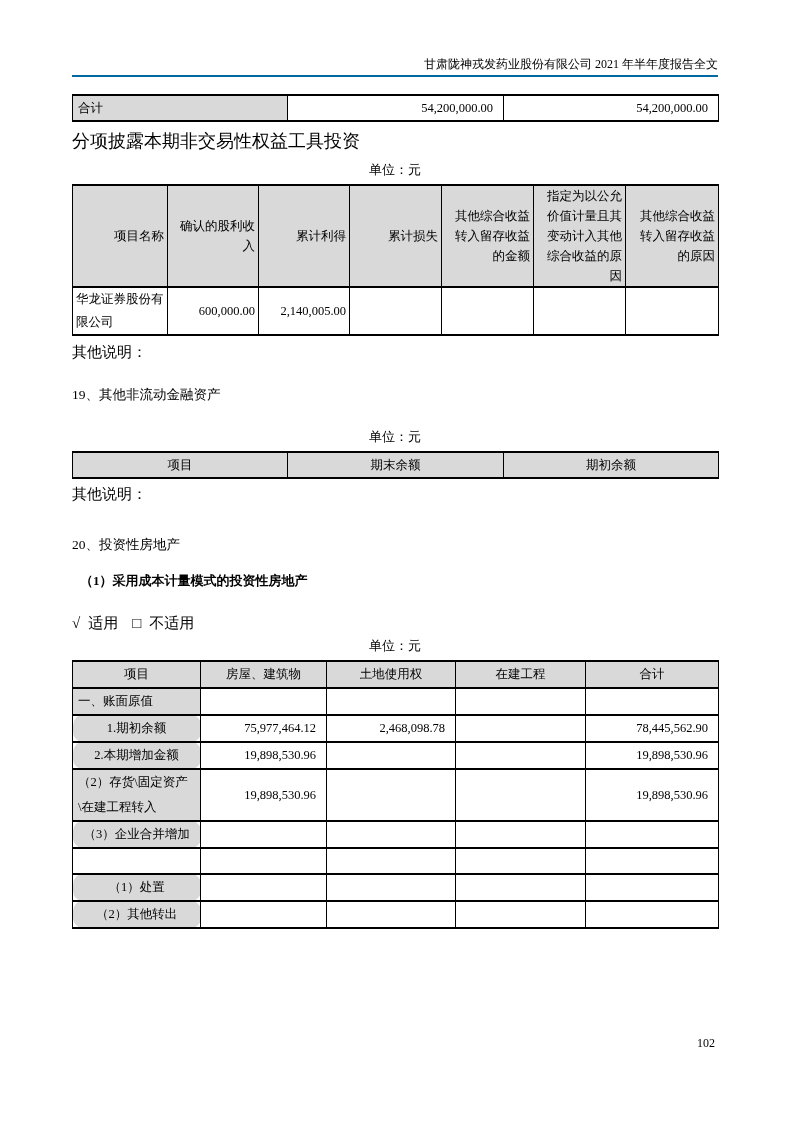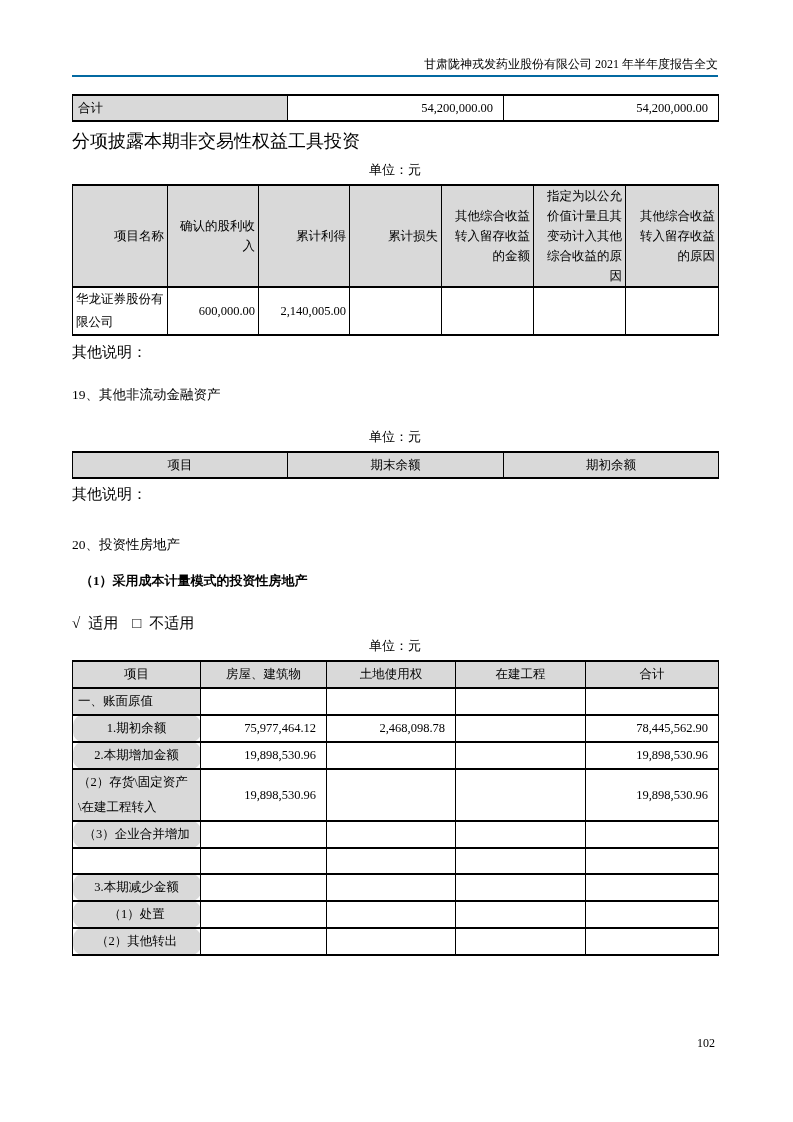--- a/index.html
+++ b/index.html
@@ -210,27 +210,20 @@
       <td class="num"></td>
     </tr>
     <tr>
       <td class="ac"></td>
       <td class="num"></td>
       <td class="num"></td>
       <td class="num"></td>
       <td class="num"></td>
     </tr>
     <tr>
-      <td class="shaded ac">3.本期减少金额</td>
-      <td class="num"></td>
-      <td class="num"></td>
-      <td class="num"></td>
-      <td class="num"></td>
-    </tr>
-    <tr>
       <td class="shaded ac">（1）处置</td>
       <td class="num"></td>
       <td class="num"></td>
       <td class="num"></td>
       <td class="num"></td>
     </tr>
     <tr>
       <td class="shaded ac">（2）其他转出</td>
       <td class="num"></td>
       <td class="num"></td>

